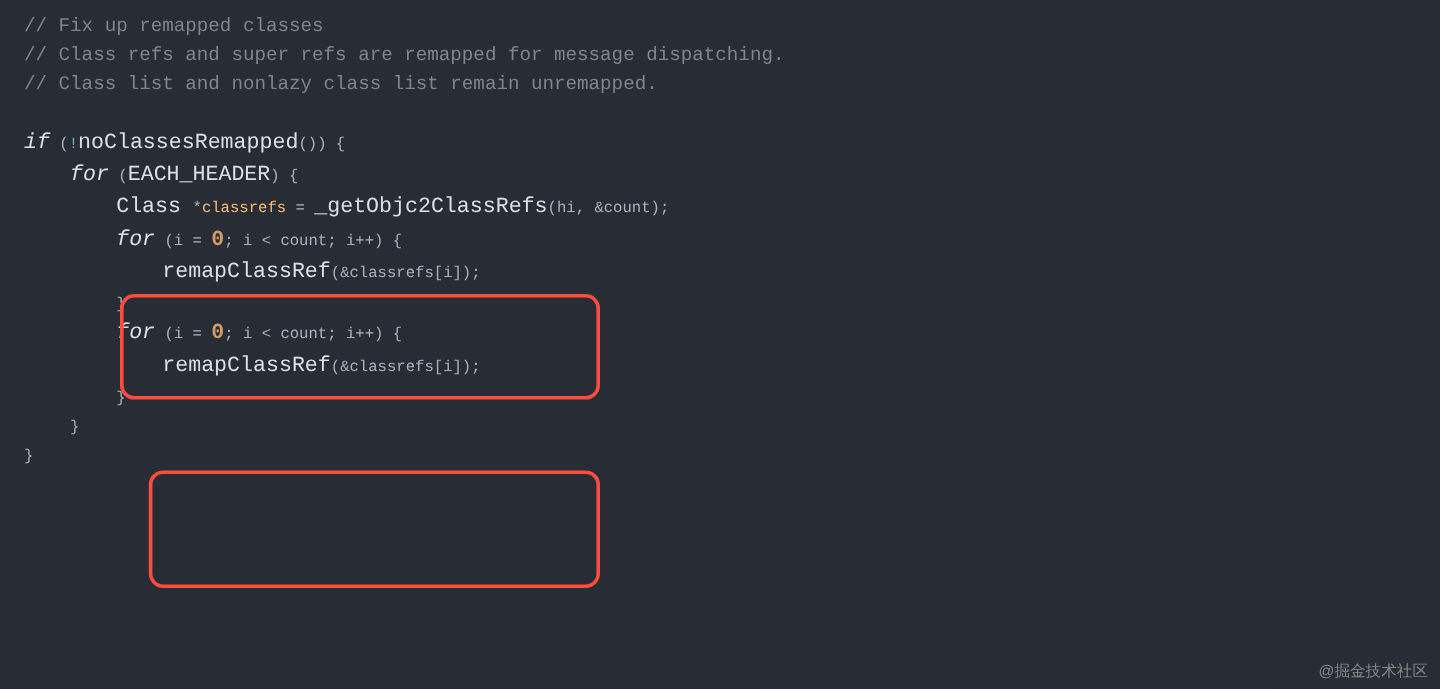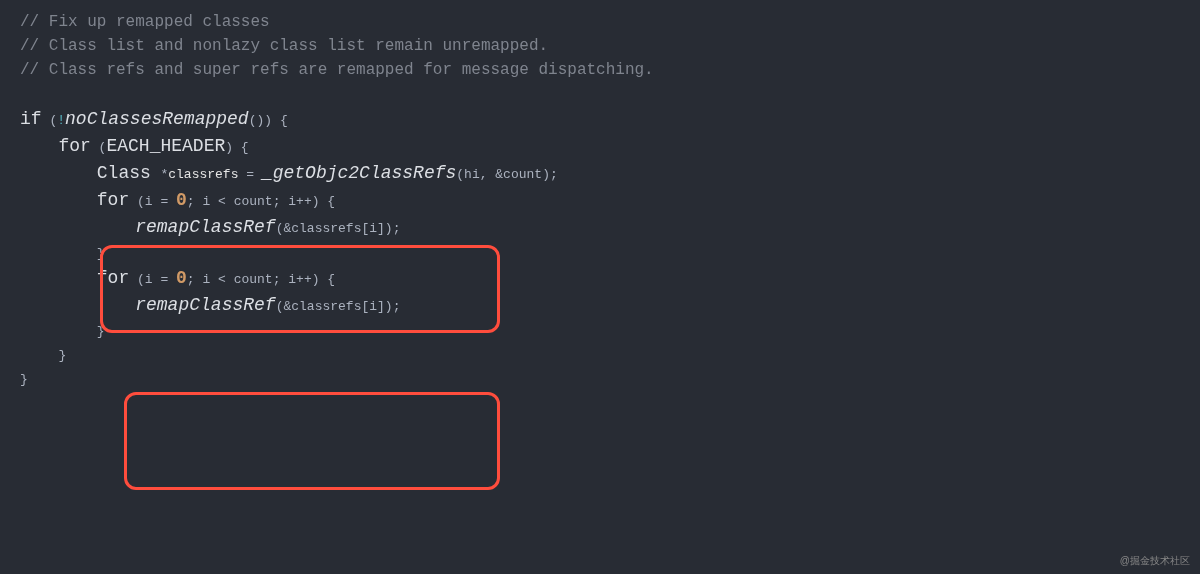--- a/index.html
+++ b/index.html
@@ -10,52 +10,52 @@
     line-height: 1.5;
     color: #abb2bf;
     width: 1200px;
     height: 574px;
     overflow: hidden;
     position: relative;
     padding: 10px 20px;
   }
   .line { white-space: pre; }
   .comment { color: #7f848e; font-style: normal; }
-  .keyword { color: #c678dd; }
-  .func-teal { color: #56b6c2; font-style: italic; }
+  .keyword { color: #c678dd; font-style: italic; }
+  .func-teal { color: #56b6c2; }
   .type { color: #e5c07b; }
   .type-teal { color: #56b6c2; }
-  .ident { color: #e5e5e5; }
+  .ident { color: #fdba74; }
   .num { color: #d19a66; font-weight: bold; font-size: 18px; }
   .white { color: #dcdfe4; font-size: 18px; }
   .op { color: #56b6c2; }
   .small { font-size: 13px; }
   .highlight-box {
     position: absolute;
     border: 3px solid #ff4d3d;
     border-radius: 12px;
     pointer-events: none;
   }
   .watermark {
     position: absolute;
     bottom: 6px;
     right: 10px;
-    font-size: 10px;
+    font-size: 13px;
     color: #888;
     font-family: sans-serif;
   }
 </style>
 </head>
 <body>
 
 <div class="code-block">
 
 <div class="line"><span class="comment">// Fix up remapped classes</span></div>
+<div class="line"><span class="comment">// Class refs and super refs are remapped for message dispatching.</span></div>
 <div class="line"><span class="comment">// Class list and nonlazy class list remain unremapped.</span></div>
-<div class="line"><span class="comment">// Class refs and super refs are remapped for message dispatching.</span></div>
 <div class="line">&nbsp;</div>
 
 <div class="line"><span class="keyword white">if</span><span class="small"> (</span><span class="op small">!</span><span class="func-teal white">noClassesRemapped</span><span class="small">()) {</span></div>
 
 <div class="line">    <span class="keyword white">for</span><span class="small"> (</span><span class="type-teal white">EACH_HEADER</span><span class="small">) {</span></div>
 
 <div class="line">        <span class="type white">Class</span> <span class="small">*</span><span class="ident small">classrefs</span><span class="small"> = </span><span class="func-teal white">_getObjc2ClassRefs</span><span class="small">(hi, &amp;count);</span></div>
 
 <div class="line">        <span class="keyword white">for</span><span class="small"> (</span><span class="small">i = </span><span class="num">0</span><span class="small">; i &lt; count; i++) {</span></div>
 

